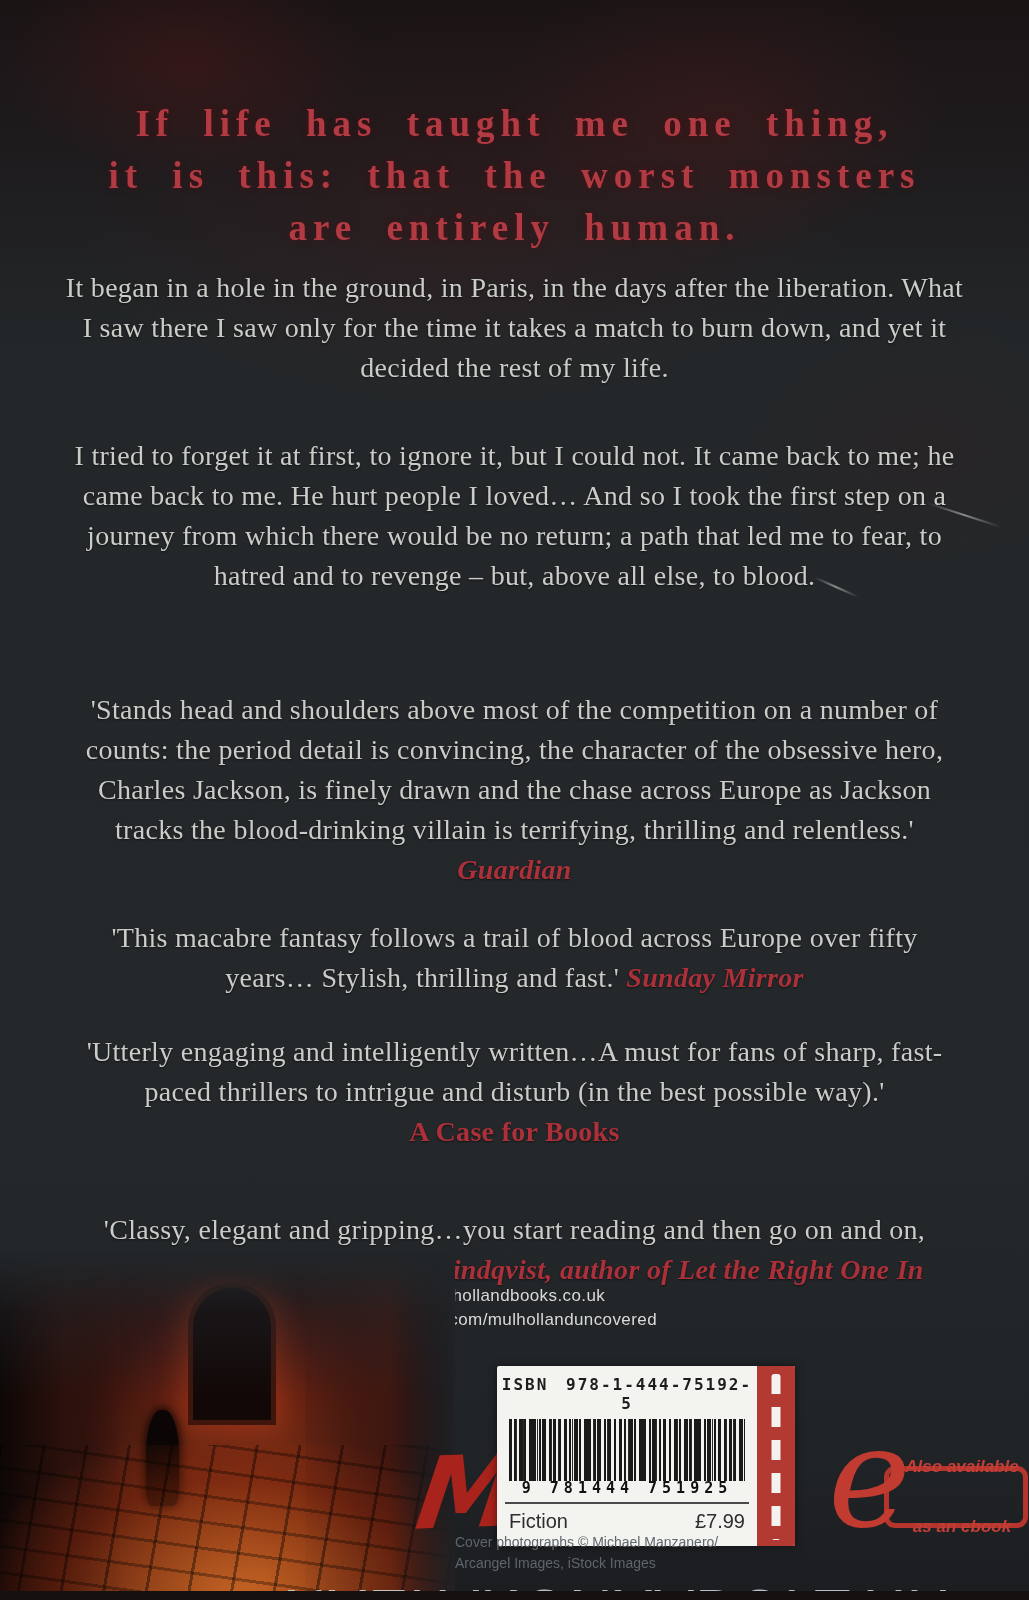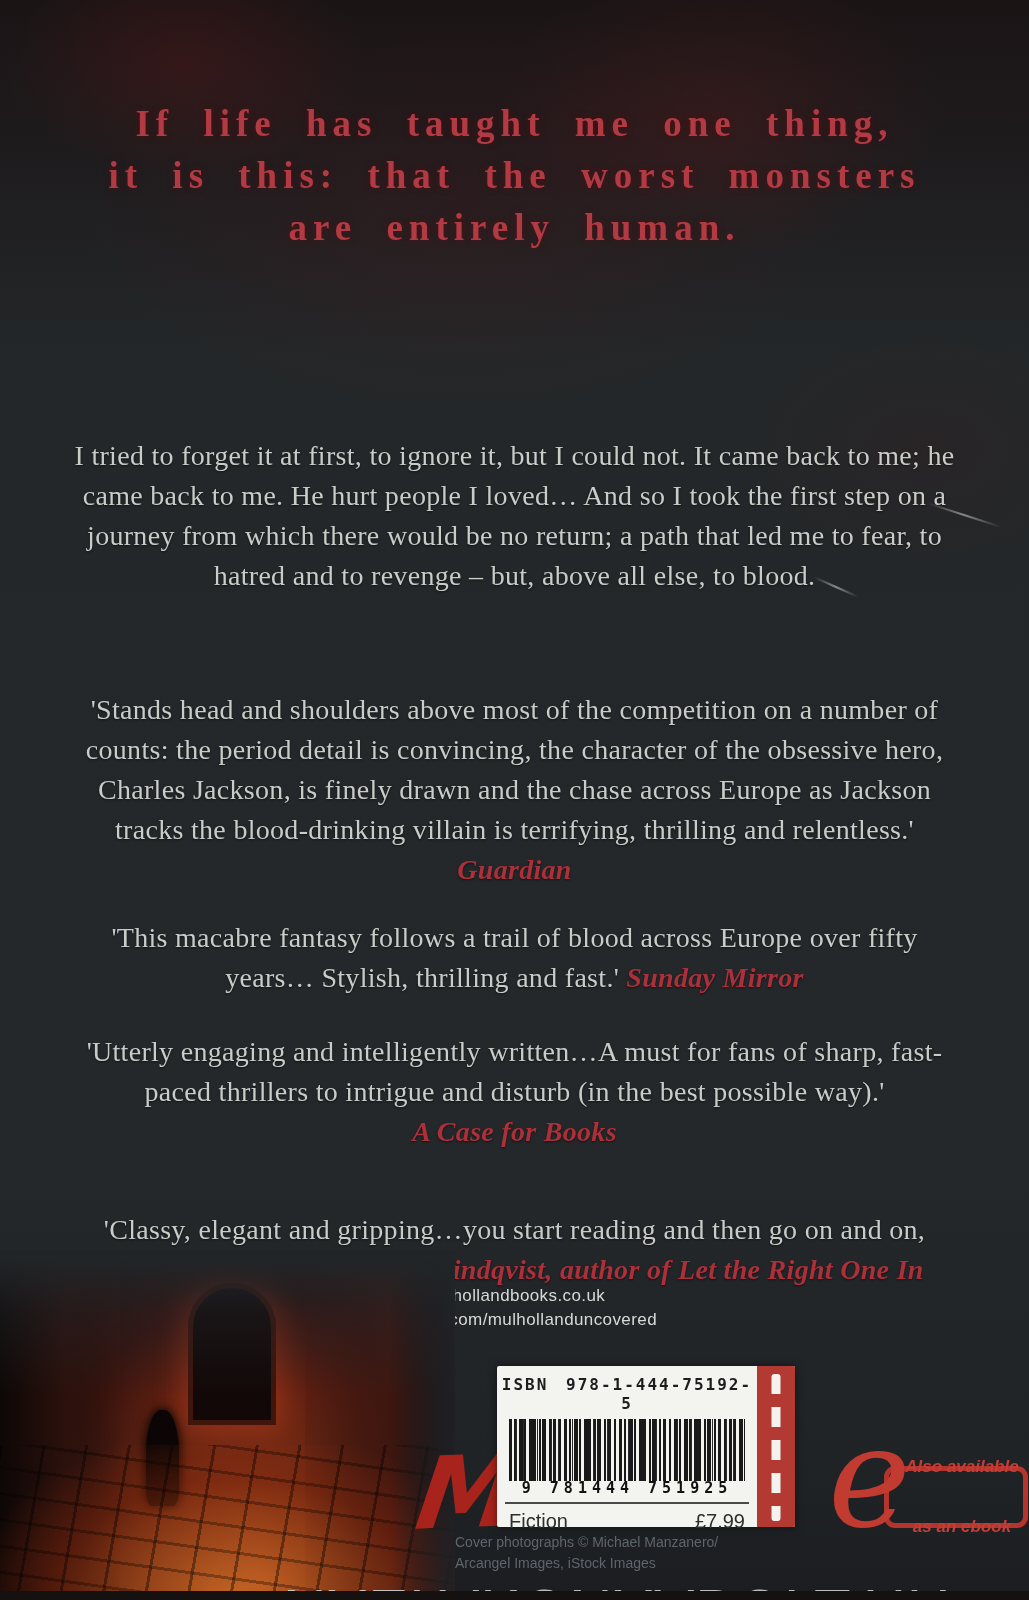--- a/index.html
+++ b/index.html
@@ -34,21 +34,21 @@
     font-size:28px;line-height:40px;letter-spacing:.3px;margin:0;
     text-shadow:0 1px 2px rgba(0,0,0,.55);
   }
   .p1{top:268px;}
   .p2{top:436px;}
   .r1{top:690px;}
   .r2{top:918px;}
   .r3{top:1032px;}
   .r4{top:1210px;}
   .src{color:#ab3039;font-style:italic;font-weight:bold;}
-  .src-block{display:block;color:#ab3039;font-style:italic;font-weight:bold;}
+  .src-block{display:block;color:#ab3039;font-weight:bold;}
   
   .urls{
     position:absolute;left:0;top:1284px;width:100%;text-align:center;
     font-family:"Liberation Sans",sans-serif;
     color:#d7dad6;font-size:17px;line-height:24px;letter-spacing:.4px;
   }
   
   .alley{
     position:absolute;left:0;top:1250px;width:455px;height:350px;overflow:hidden;
     background:
@@ -84,21 +84,21 @@
       linear-gradient(to right, transparent 86%, rgba(32,35,39,.9) 100%);
   }
   
   .m-logo{
     position:absolute;left:418px;top:1443px;z-index:1;
     font-family:"DejaVu Sans",sans-serif;font-weight:bold;font-style:italic;
     font-size:100px;line-height:1;color:#a8231b;transform:skewX(-10deg) rotate(-2deg);
   }
   
   .panel{
-    position:absolute;left:497px;top:1366px;width:298px;height:161px;z-index:2;
+    position:absolute;left:497px;top:1366px;width:298px;height:180px;z-index:2;
     background:#f3f3f0;border-radius:2px;box-shadow:0 0 8px rgba(0,0,0,.5);
   }
   .panel-inner{margin-right:38px;}
   .isbn{
     padding-top:9px;text-align:center;color:#1d1d1d;
     font-family:"DejaVu Sans Mono",monospace;font-weight:bold;
     font-size:16px;letter-spacing:2px;word-spacing:6px;
   }
   .bars{
     height:62px;margin:6px 12px 0 12px;
@@ -162,20 +162,21 @@
 <body>
 
 <div class="cover">
 
   <div class="tagline">
     <div>If life has taught me one thing,</div>
     <div>it is this: that the worst monsters</div>
     <div>are entirely human.</div>
   </div>
 
+  <p class="bodytext p1">It began in a hole in the ground, in Paris, in the days after the liberation. What I saw there I saw only for the time it takes a match to burn down, and yet it decided the rest of my life.</p>
   <p class="bodytext p2">I tried to forget it at first, to ignore it, but I could not. It came back to me; he came back to me. He hurt people I loved… And so I took the first step on a journey from which there would be no return; a path that led me to fear, to hatred and to revenge – but, above all else, to blood.</p>
 
   <p class="bodytext r1"><span>'Stands head and shoulders above most of the competition on a number of counts: the period detail is convincing, the character of the obsessive hero, Charles Jackson, is finely drawn and the chase across Europe as Jackson tracks the blood-drinking villain is terrifying, thrilling and relentless.' </span><span class="src">Guardian</span></p>
 
   <p class="bodytext r2"><span>'This macabre fantasy follows a trail of blood across Europe over fifty years… Stylish, thrilling and fast.' </span><span class="src">Sunday Mirror</span></p>
 
   <p class="bodytext r3"><span>'Utterly engaging and intelligently written…A must for fans of sharp, fast-paced thrillers to intrigue and disturb (in the best possible way).'</span><span class="src-block">A Case for Books</span></p>
 
   <p class="bodytext r4"><span>'Classy, elegant and gripping…you start reading and then go on and on, unable to stop.' </span><span class="src">John Ajvide Lindqvist, author of </span><span class="src">Let the Right One In</span></p>
 

